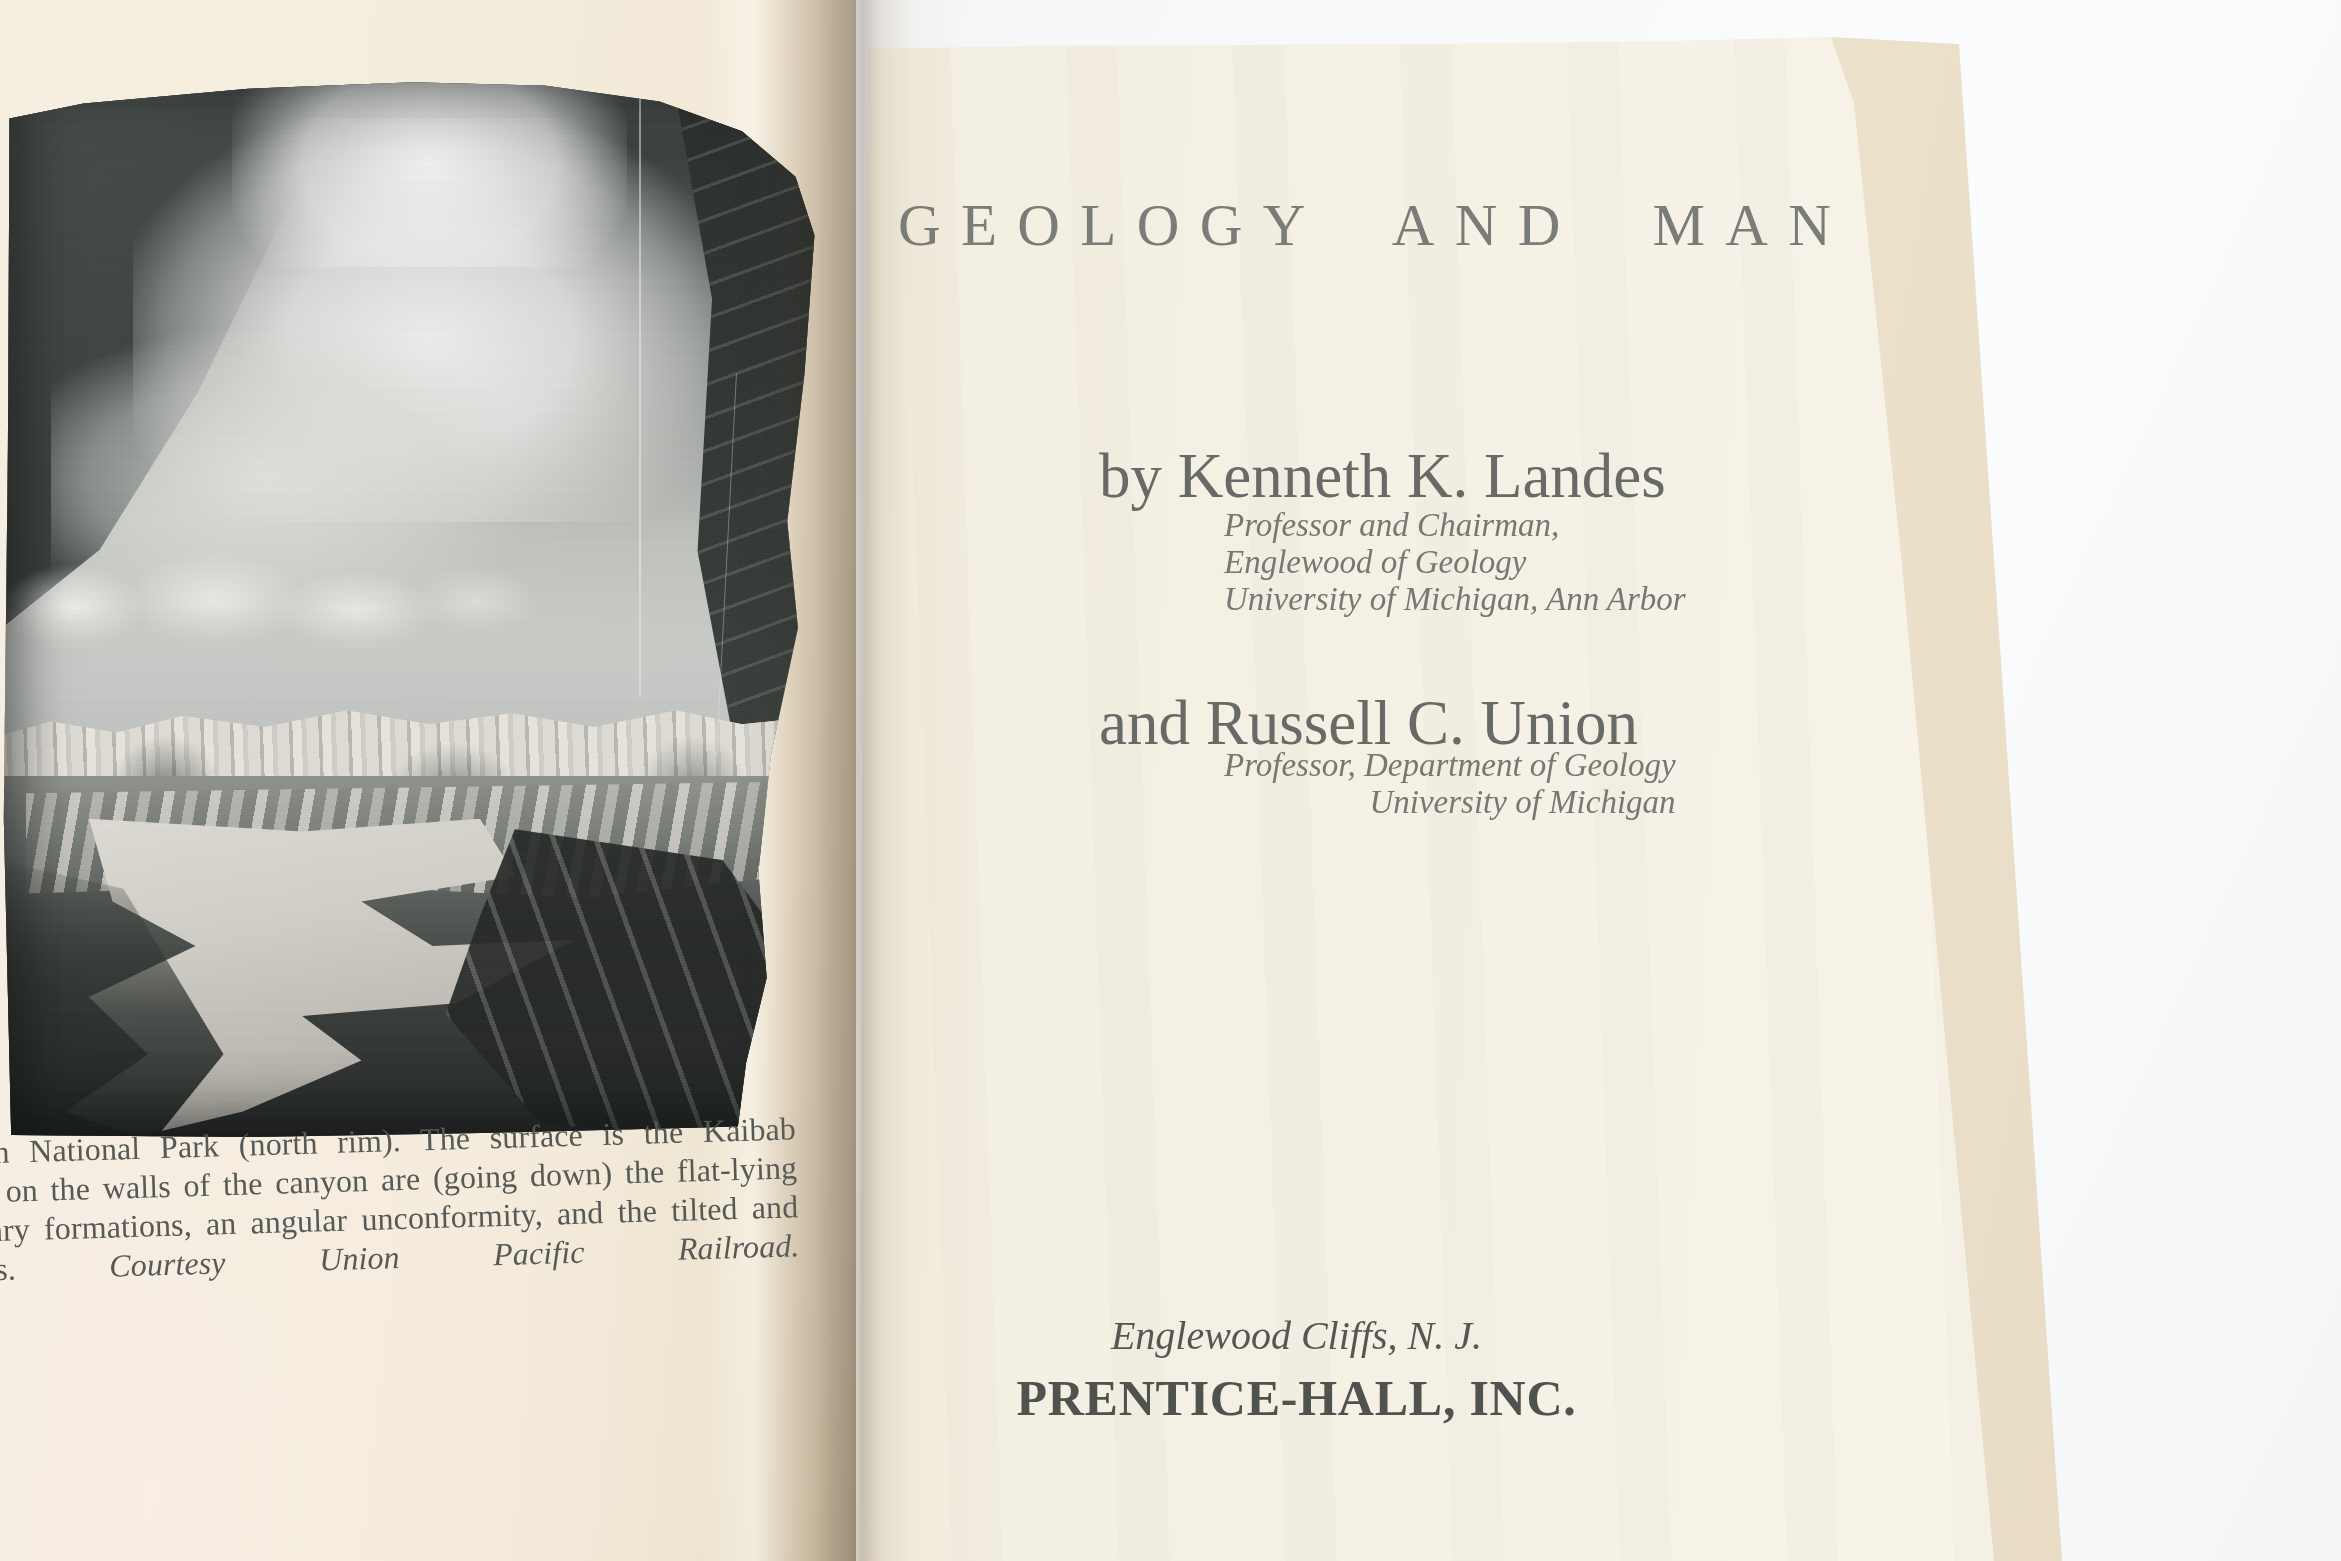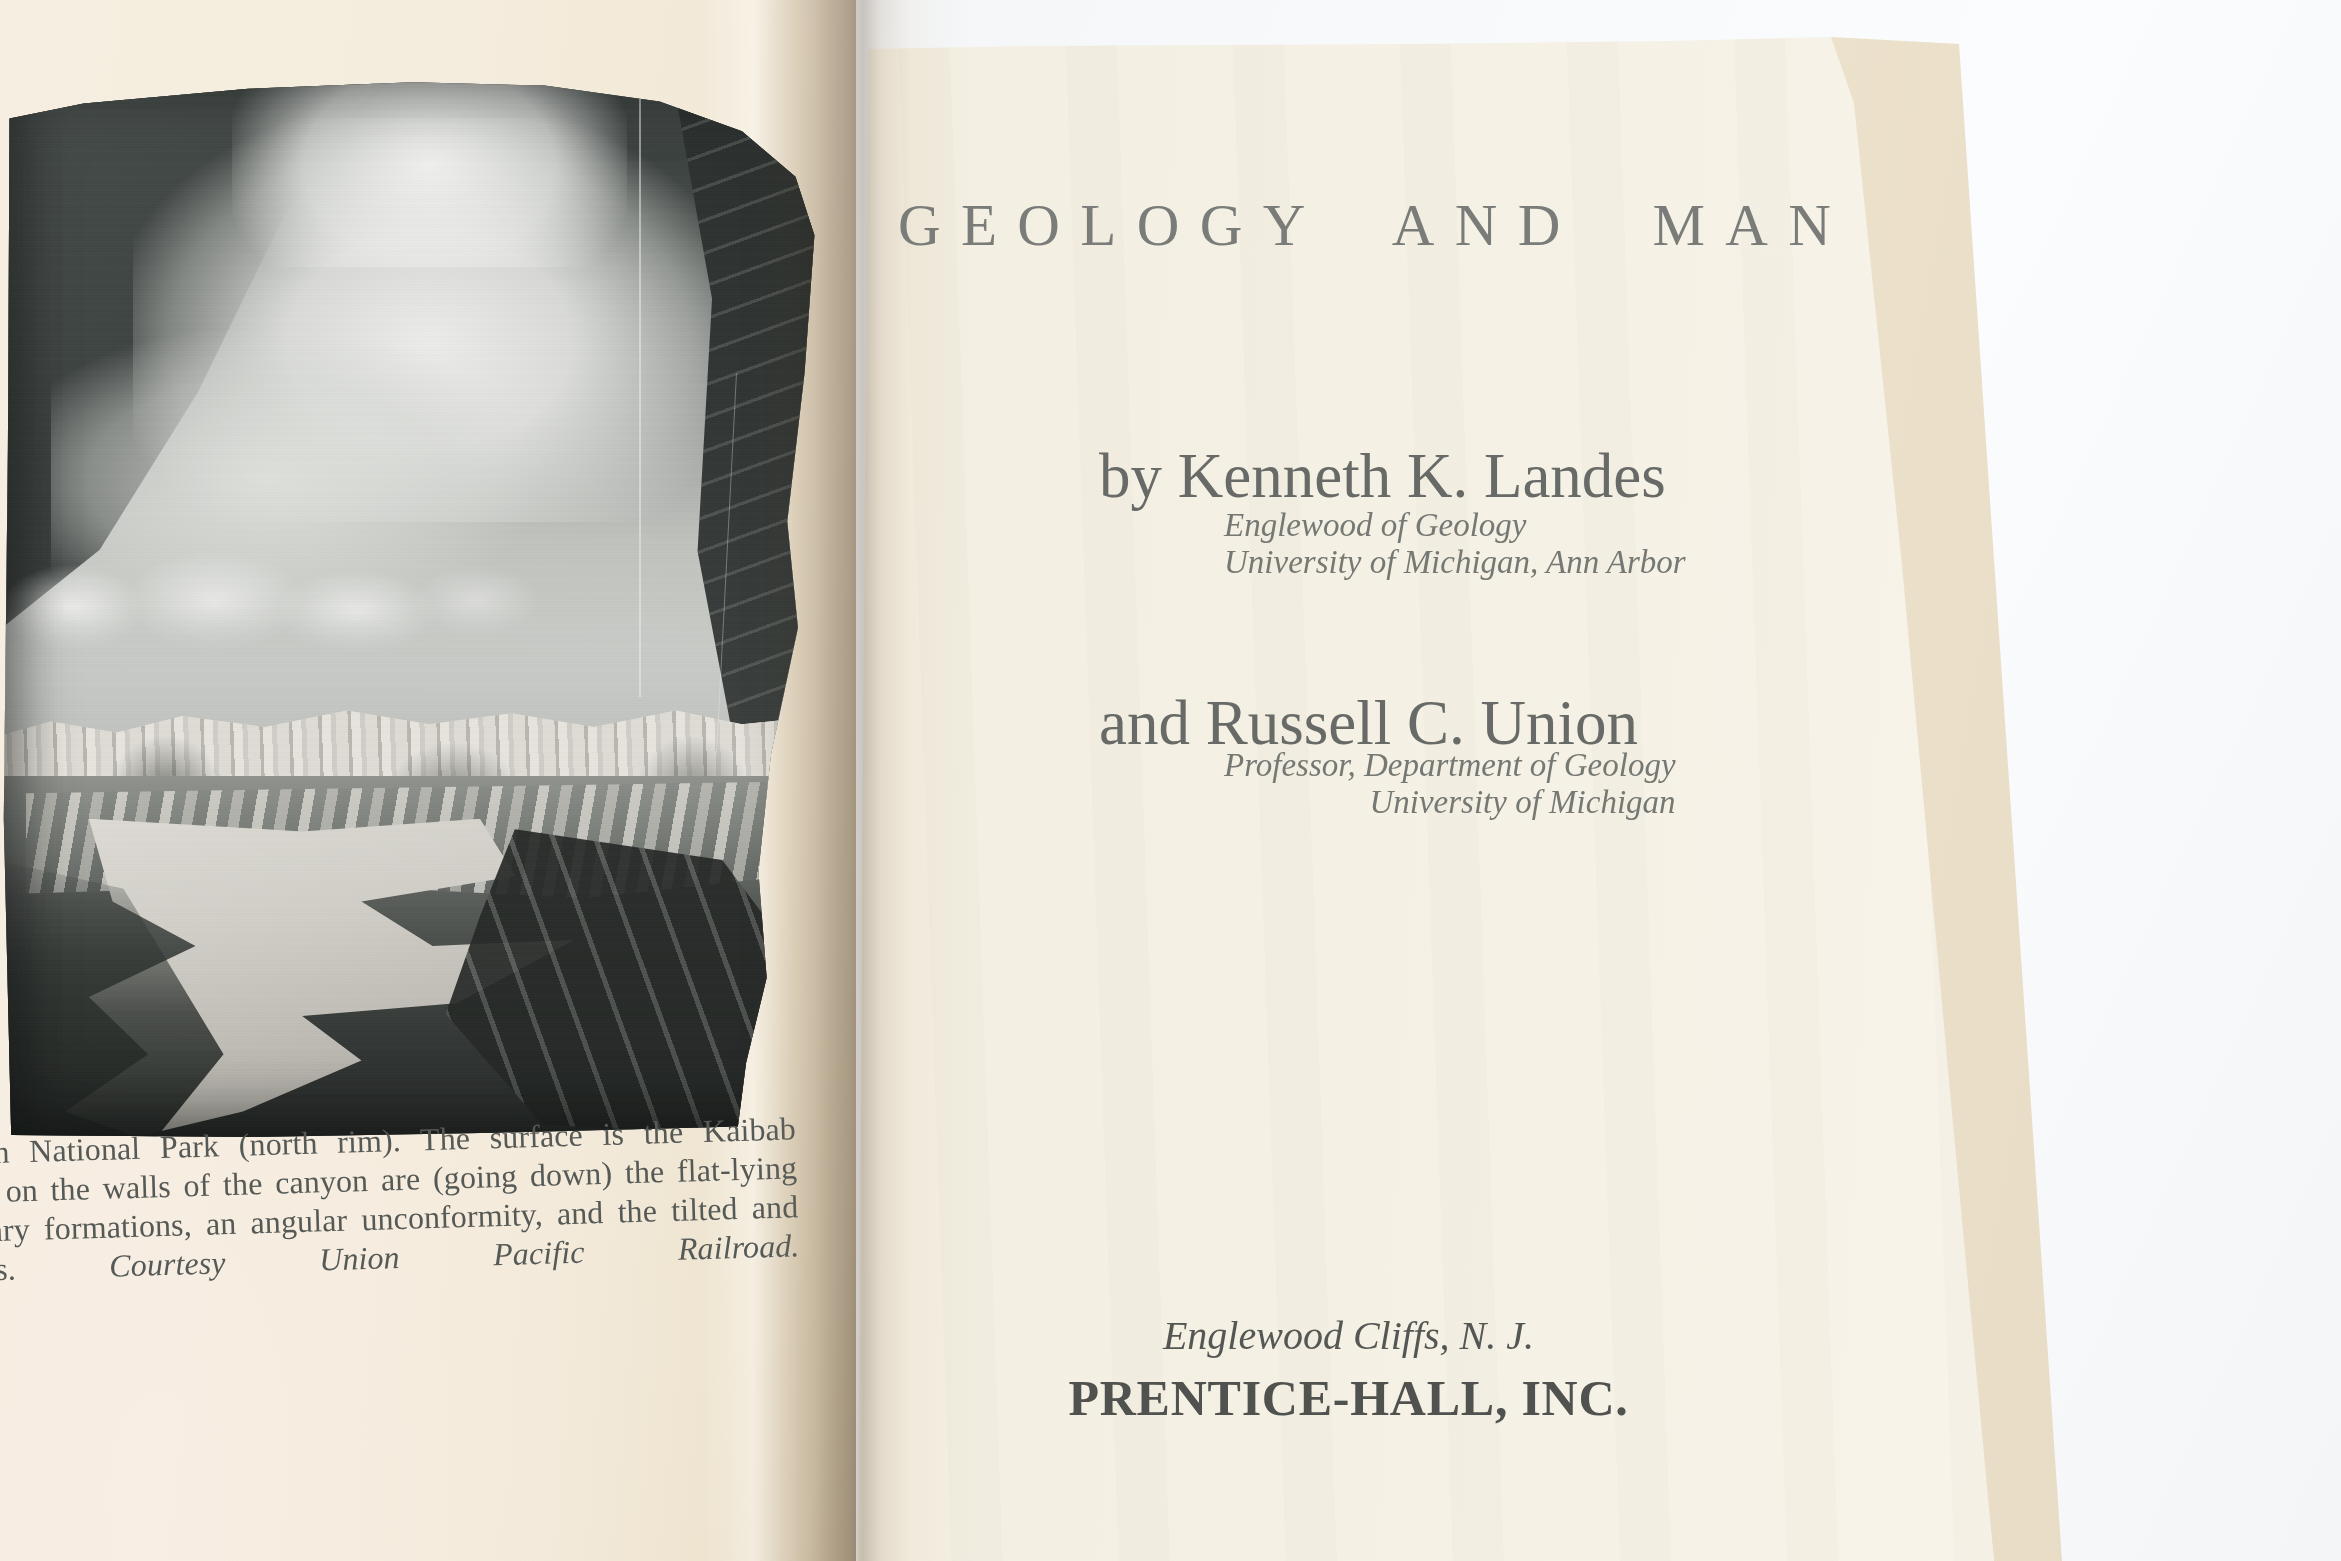--- a/index.html
+++ b/index.html
@@ -120,21 +120,21 @@
   
   .rp-text{z-index:6;color:#6a6d69;}
   .title{
     left:898px;top:191px;white-space:nowrap;
     font-size:59px;letter-spacing:.345em;word-spacing:.62em;color:#797c78;
   }
   .author-name{left:1099px;font-size:63px;color:#676a66;white-space:nowrap;}
   .a1{top:440px;} .a2{top:687px;}
   .affil{left:1224px;font-style:italic;font-size:33px;line-height:37px;color:#757873;white-space:nowrap;}
   .af1{top:507px;} .af2{top:747px;text-align:right;}
-  .publisher{left:1021px;top:1312px;width:655px;text-align:center;}
+  .publisher{left:969px;top:1312px;width:655px;text-align:center;}
   .pub-city{font-style:italic;font-size:40px;color:#54575­3;color:#545753;}
   .pub-name{font-weight:bold;font-size:50px;letter-spacing:.015em;color:#4f524e;margin-top:10.3px;}
 </style>
 </head>
 <body>
 
 <div class="abs page-left">
   <div class="abs photo">
     <div class="ph-sky"></div>
     <div class="ph-dark-left"></div>
@@ -167,20 +167,21 @@
 <div class="abs fore-edge"></div>
 
 <div class="abs page-right"></div>
 
 <div class="abs gutter"></div>
 
 <div class="abs rp-text title">GEOLOGY AND MAN</div>
 
 <div class="abs rp-text author-name a1">by Kenneth K. Landes</div>
 <div class="abs rp-text affil af1">
+  <div>Professor and Chairman,</div>
   <div>Englewood of Geology</div>
   <div>University of Michigan, Ann Arbor</div>
 </div>
 
 <div class="abs rp-text author-name a2">and Russell C. Union</div>
 <div class="abs rp-text affil af2">
   <div>Professor, Department of Geology</div>
   <div>University of Michigan</div>
 </div>
 

